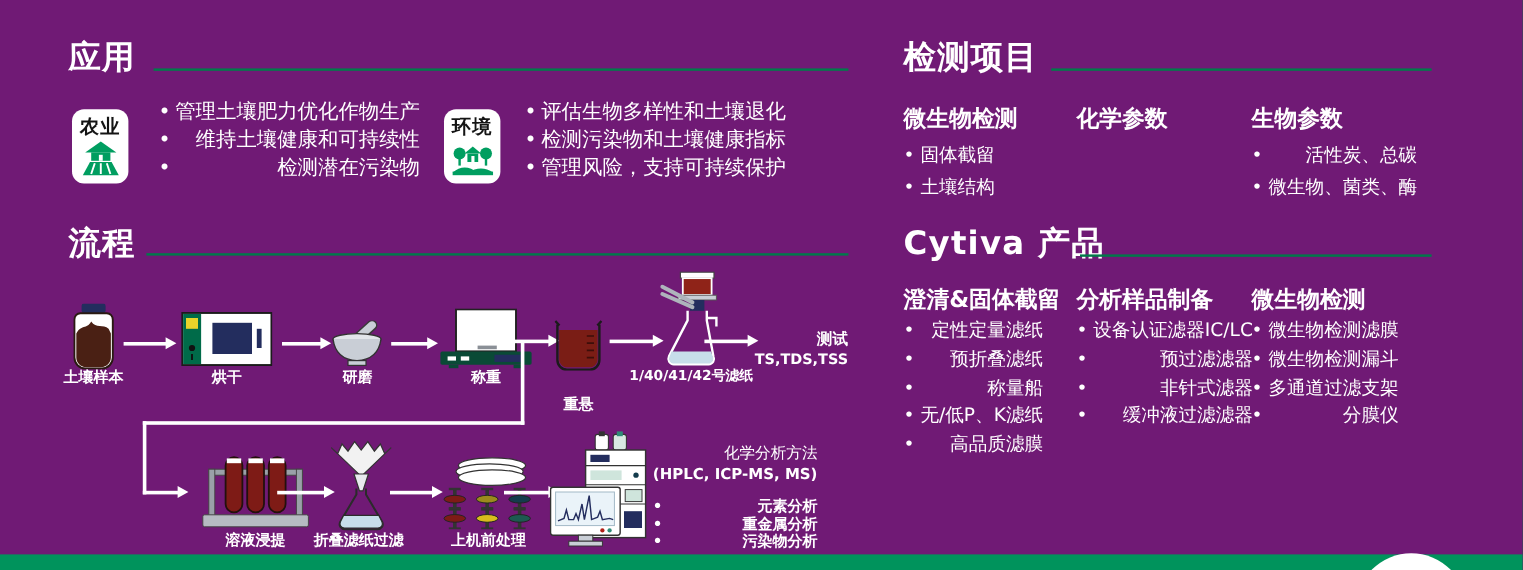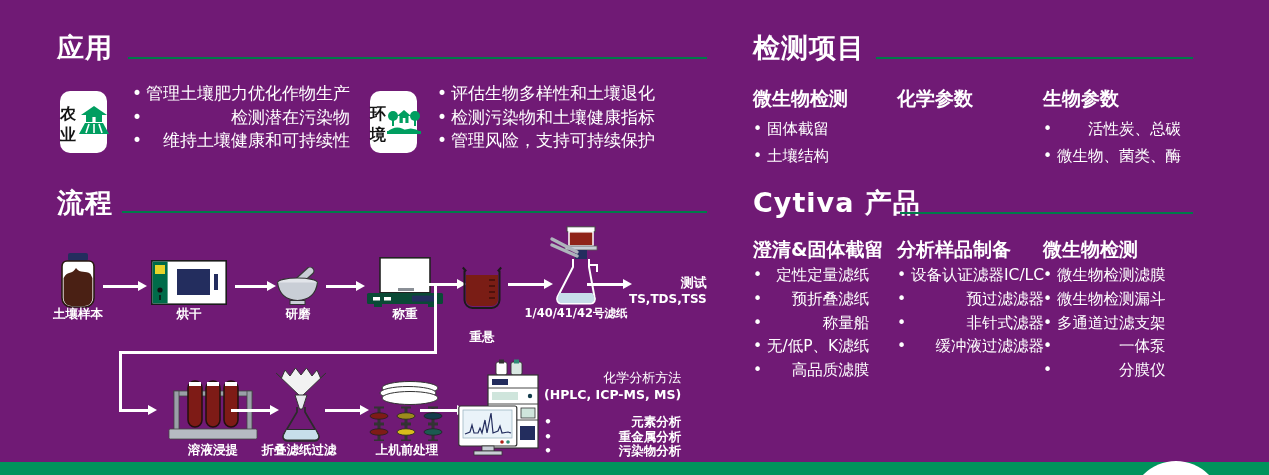--- a/index.html
+++ b/index.html
@@ -8,21 +8,21 @@
     background:#701a75; color:#fff;
     font-family:"DejaVu Sans","Liberation Sans",sans-serif;
     text-align:right;
   }
   .abs { position:absolute; }
   .sec-title { position:absolute; font-size:27px; font-weight:bold; letter-spacing:1px; white-space:nowrap; }
   .rule { position:absolute; height:2px; background:#007A4A; }
   
   .badge {
     position:absolute; width:47px; height:62px; background:#fff; border-radius:10px;
-    display:flex; flex-direction:row; align-items:center; justify-content:flex-start;
+    display:flex; flex-direction:column; align-items:center; justify-content:flex-start;
   }
   .badge-label { color:#141414; font-size:16px; font-weight:bold; margin-top:5px; letter-spacing:1px; }
   .blist { list-style:none; margin:0; padding:0; }
   .blist li { position:relative; padding-left:14px; white-space:nowrap; }
   .blist li::before { content:"•"; position:absolute; left:0; top:0; }
   .app-bullets { position:absolute; font-size:17px; line-height:23.5px; font-weight:500; }
   
   .col-head { position:absolute; font-size:19px; font-weight:bold; white-space:nowrap; }
   .col-list { position:absolute; font-size:15.5px; }
   .col-list.test li { line-height:27px; }
@@ -75,22 +75,22 @@
         <g stroke="#fff" stroke-width="1.6">
           <line x1="12" y1="19" x2="9" y2="28"></line>
           <line x1="17" y1="19" x2="17" y2="28"></line>
           <line x1="22" y1="19" x2="25" y2="28"></line>
         </g>
       </svg>
     </span>
   </div>
   <ul class="blist app-bullets" style="left:132px; top:82px;">
     <li>管理土壤肥力优化作物生产</li>
+    <li>维持土壤健康和可持续性</li>
     <li>检测潜在污染物</li>
-    <li>维持土壤健康和可持续性</li>
   </ul>
 
   <div class="badge" style="left:370px; top:91px;">
     <div class="badge-label">环境</div>
     <span>
       <svg width="34" height="30" viewBox="0 0 34 30">
         <g fill="#009E60">
           <circle cx="6" cy="11" r="5"></circle>
             <rect x="5" y="13" width="2" height="8"></rect>
           <circle cx="28" cy="11" r="5"></circle>
@@ -142,21 +142,20 @@
     <li>预过滤滤器</li>
     <li>非针式滤器</li>
     <li>缓冲液过滤滤器</li>
   </ul>
 
   <div class="col-head" style="left:1043px; top:237px;">微生物检测</div>
   <ul class="blist col-list prod" style="left:1043px; top:264px;">
     <li>微生物检测滤膜</li>
     <li>微生物检测漏斗</li>
     <li>多通道过滤支架</li>
-    <li>一体泵</li>
     <li>分膜仪</li>
   </ul>
 
   <span class="abs" style="left:61px; top:253px;">
     <svg width="34" height="56" viewBox="0 0 34 56">
       <rect x="7" y="0" width="20" height="8" rx="2" fill="#232D5E"></rect>
       <path d="M6,8 h22 c3,0 5,2.5 5,5.5 V45 c0,5-4,9-9,9 H10 c-5,0-9-4-9-9 V13.5 C1,10.5 3,8 6,8 z" fill="#fff" stroke="#2A1A12" stroke-width="1.6"></path>
       <path d="M2.6,25 C7,17 11,22 15,15 C19,21 25,17 29.5,21 L31.4,25 V45 c0,4.4-3.6,8-8,8 H10.6 c-4.4,0-8-3.6-8-8 z" fill="#4A2014"></path>
     </svg>
   </span>

